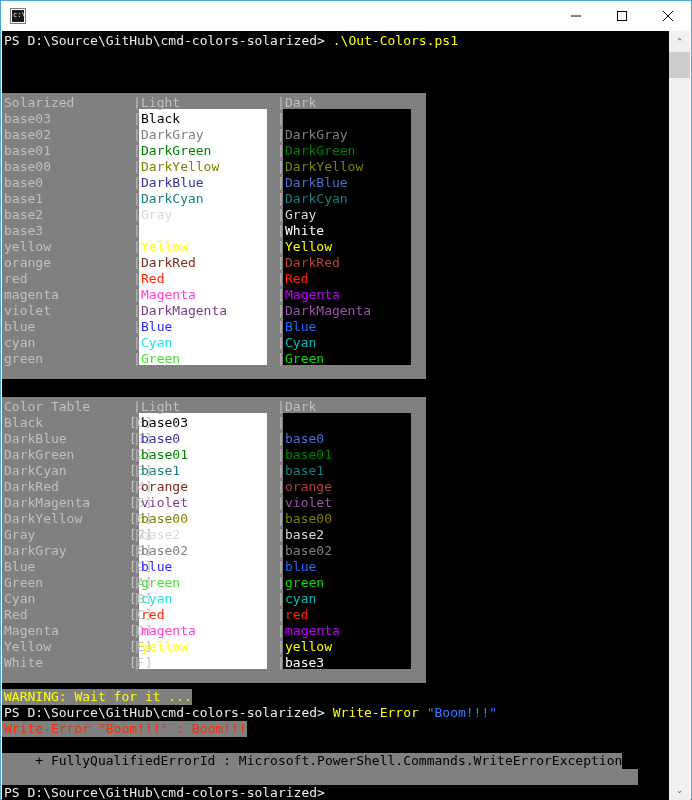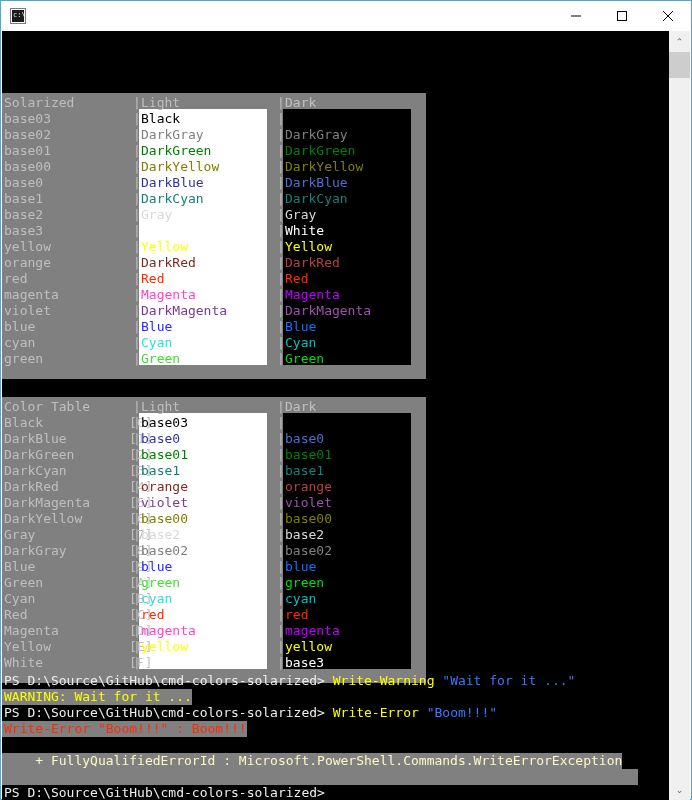--- a/index.html
+++ b/index.html
@@ -155,46 +155,46 @@
             <line x1="1" y1="1" x2="11" y2="11" stroke="#000" stroke-width="1"></line>
             <line x1="11" y1="1" x2="1" y2="11" stroke="#000" stroke-width="1"></line>
           </svg>
       </div>
     </div>
   </div>
 
   <div class="console">
 
     
+    <div class="cell" style="left:2px; top:2px;"><span style="color:#eeeeee">PS D:\Source\GitHub\cmd-colors-solarized&gt;</span><span style="color:#eeeeee"> </span><span style="color:#ffff00">.\Out-Colors.ps1</span></div>
 
     
     <div class="panel" style="left:0px; top:62px; width:424px; height:286px;"></div>
     <div class="col-white" style="left:137px; top:78px; width:128px; height:256px;"></div>
     <div class="col-black" style="left:281px; top:78px; width:128px; height:256px;"></div>
 
     <div id="t1-header"><div class="cell" style="left: 2px; top: 64px; color: rgb(191, 191, 191);">Solarized</div><div class="cell" style="left: 131px; top: 64px; color: rgb(191, 191, 191);">|</div><div class="cell" style="left: 139px; top: 64px; color: rgb(191, 191, 191);">Light</div><div class="cell" style="left: 275px; top: 64px; color: rgb(191, 191, 191);">|</div><div class="cell" style="left: 283px; top: 64px; color: rgb(191, 191, 191);">Dark</div></div>
     <div id="t1-rows"><div class="cell" style="left: 2px; top: 80px; color: rgb(191, 191, 191);">base03</div><div class="cell" style="left: 131px; top: 80px; color: rgb(191, 191, 191);">|</div><div class="cell" style="left: 139px; top: 80px; color: rgb(0, 0, 0);">Black</div><div class="cell" style="left: 275px; top: 80px; color: rgb(191, 191, 191);">|</div><div class="cell" style="left: 283px; top: 80px; color: rgb(0, 0, 0);">Black</div><div class="cell" style="left: 2px; top: 96px; color: rgb(191, 191, 191);">base02</div><div class="cell" style="left: 131px; top: 96px; color: rgb(191, 191, 191);">|</div><div class="cell" style="left: 139px; top: 96px; color: rgb(128, 128, 128);">DarkGray</div><div class="cell" style="left: 275px; top: 96px; color: rgb(191, 191, 191);">|</div><div class="cell" style="left: 283px; top: 96px; color: rgb(128, 128, 128);">DarkGray</div><div class="cell" style="left: 2px; top: 112px; color: rgb(191, 191, 191);">base01</div><div class="cell" style="left: 131px; top: 112px; color: rgb(191, 191, 191);">|</div><div class="cell" style="left: 139px; top: 112px; color: rgb(0, 128, 0);">DarkGreen</div><div class="cell" style="left: 275px; top: 112px; color: rgb(191, 191, 191);">|</div><div class="cell" style="left: 283px; top: 112px; color: rgb(0, 128, 0);">DarkGreen</div><div class="cell" style="left: 2px; top: 128px; color: rgb(191, 191, 191);">base00</div><div class="cell" style="left: 131px; top: 128px; color: rgb(191, 191, 191);">|</div><div class="cell" style="left: 139px; top: 128px; color: rgb(128, 128, 0);">DarkYellow</div><div class="cell" style="left: 275px; top: 128px; color: rgb(191, 191, 191);">|</div><div class="cell" style="left: 283px; top: 128px; color: rgb(128, 128, 0);">DarkYellow</div><div class="cell" style="left: 2px; top: 144px; color: rgb(191, 191, 191);">base0</div><div class="cell" style="left: 131px; top: 144px; color: rgb(191, 191, 191);">|</div><div class="cell" style="left: 139px; top: 144px; color: rgb(51, 51, 160);">DarkBlue</div><div class="cell" style="left: 275px; top: 144px; color: rgb(191, 191, 191);">|</div><div class="cell" style="left: 283px; top: 144px; color: rgb(74, 112, 208);">DarkBlue</div><div class="cell" style="left: 2px; top: 160px; color: rgb(191, 191, 191);">base1</div><div class="cell" style="left: 131px; top: 160px; color: rgb(191, 191, 191);">|</div><div class="cell" style="left: 139px; top: 160px; color: rgb(22, 127, 127);">DarkCyan</div><div class="cell" style="left: 275px; top: 160px; color: rgb(191, 191, 191);">|</div><div class="cell" style="left: 283px; top: 160px; color: rgb(22, 127, 127);">DarkCyan</div><div class="cell" style="left: 2px; top: 176px; color: rgb(191, 191, 191);">base2</div><div class="cell" style="left: 131px; top: 176px; color: rgb(191, 191, 191);">|</div><div class="cell" style="left: 139px; top: 176px; color: rgb(216, 216, 216);">Gray</div><div class="cell" style="left: 275px; top: 176px; color: rgb(191, 191, 191);">|</div><div class="cell" style="left: 283px; top: 176px; color: rgb(216, 216, 216);">Gray</div><div class="cell" style="left: 2px; top: 192px; color: rgb(191, 191, 191);">base3</div><div class="cell" style="left: 131px; top: 192px; color: rgb(191, 191, 191);">|</div><div class="cell" style="left: 139px; top: 192px; color: rgb(255, 255, 255);">White</div><div class="cell" style="left: 275px; top: 192px; color: rgb(191, 191, 191);">|</div><div class="cell" style="left: 283px; top: 192px; color: rgb(255, 255, 255);">White</div><div class="cell" style="left: 2px; top: 208px; color: rgb(191, 191, 191);">yellow</div><div class="cell" style="left: 131px; top: 208px; color: rgb(191, 191, 191);">|</div><div class="cell" style="left: 139px; top: 208px; color: rgb(255, 255, 0);">Yellow</div><div class="cell" style="left: 275px; top: 208px; color: rgb(191, 191, 191);">|</div><div class="cell" style="left: 283px; top: 208px; color: rgb(255, 255, 0);">Yellow</div><div class="cell" style="left: 2px; top: 224px; color: rgb(191, 191, 191);">orange</div><div class="cell" style="left: 131px; top: 224px; color: rgb(191, 191, 191);">|</div><div class="cell" style="left: 139px; top: 224px; color: rgb(124, 43, 30);">DarkRed</div><div class="cell" style="left: 275px; top: 224px; color: rgb(191, 191, 191);">|</div><div class="cell" style="left: 283px; top: 224px; color: rgb(180, 65, 58);">DarkRed</div><div class="cell" style="left: 2px; top: 240px; color: rgb(191, 191, 191);">red</div><div class="cell" style="left: 131px; top: 240px; color: rgb(191, 191, 191);">|</div><div class="cell" style="left: 139px; top: 240px; color: rgb(255, 42, 0);">Red</div><div class="cell" style="left: 275px; top: 240px; color: rgb(191, 191, 191);">|</div><div class="cell" style="left: 283px; top: 240px; color: rgb(255, 42, 0);">Red</div><div class="cell" style="left: 2px; top: 256px; color: rgb(191, 191, 191);">magenta</div><div class="cell" style="left: 131px; top: 256px; color: rgb(191, 191, 191);">|</div><div class="cell" style="left: 139px; top: 256px; color: rgb(255, 64, 208);">Magenta</div><div class="cell" style="left: 275px; top: 256px; color: rgb(191, 191, 191);">|</div><div class="cell" style="left: 283px; top: 256px; color: rgb(192, 0, 255);">Magenta</div><div class="cell" style="left: 2px; top: 272px; color: rgb(191, 191, 191);">violet</div><div class="cell" style="left: 131px; top: 272px; color: rgb(191, 191, 191);">|</div><div class="cell" style="left: 139px; top: 272px; color: rgb(124, 58, 143);">DarkMagenta</div><div class="cell" style="left: 275px; top: 272px; color: rgb(191, 191, 191);">|</div><div class="cell" style="left: 283px; top: 272px; color: rgb(160, 80, 176);">DarkMagenta</div><div class="cell" style="left: 2px; top: 288px; color: rgb(191, 191, 191);">blue</div><div class="cell" style="left: 131px; top: 288px; color: rgb(191, 191, 191);">|</div><div class="cell" style="left: 139px; top: 288px; color: rgb(42, 42, 255);">Blue</div><div class="cell" style="left: 275px; top: 288px; color: rgb(191, 191, 191);">|</div><div class="cell" style="left: 283px; top: 288px; color: rgb(26, 108, 255);">Blue</div><div class="cell" style="left: 2px; top: 304px; color: rgb(191, 191, 191);">cyan</div><div class="cell" style="left: 131px; top: 304px; color: rgb(191, 191, 191);">|</div><div class="cell" style="left: 139px; top: 304px; color: rgb(42, 224, 224);">Cyan</div><div class="cell" style="left: 275px; top: 304px; color: rgb(191, 191, 191);">|</div><div class="cell" style="left: 283px; top: 304px; color: rgb(0, 192, 192);">Cyan</div><div class="cell" style="left: 2px; top: 320px; color: rgb(191, 191, 191);">green</div><div class="cell" style="left: 131px; top: 320px; color: rgb(191, 191, 191);">|</div><div class="cell" style="left: 139px; top: 320px; color: rgb(68, 224, 51);">Green</div><div class="cell" style="left: 275px; top: 320px; color: rgb(191, 191, 191);">|</div><div class="cell" style="left: 283px; top: 320px; color: rgb(0, 224, 0);">Green</div></div>
 
     
     <div class="panel" style="left:0px; top:366px; width:424px; height:286px;"></div>
     <div class="col-white" style="left:137px; top:382px; width:128px; height:256px;"></div>
     <div class="col-black" style="left:281px; top:382px; width:128px; height:256px;"></div>
 
     <div id="t2-header"><div class="cell" style="left: 2px; top: 368px; color: rgb(191, 191, 191);">Color Table</div><div class="cell" style="left: 131px; top: 368px; color: rgb(191, 191, 191);">|</div><div class="cell" style="left: 139px; top: 368px; color: rgb(191, 191, 191);">Light</div><div class="cell" style="left: 275px; top: 368px; color: rgb(191, 191, 191);">|</div><div class="cell" style="left: 283px; top: 368px; color: rgb(191, 191, 191);">Dark</div></div>
     <div id="t2-rows"><div class="cell" style="left: 2px; top: 384px; color: rgb(191, 191, 191);">Black</div><div class="cell" style="left: 127.12px; top: 384px; color: rgb(191, 191, 191);">[0]</div><div class="cell" style="left: 131px; top: 384px; color: rgb(191, 191, 191);">|</div><div class="cell" style="left: 139px; top: 384px; color: rgb(0, 0, 0);">base03</div><div class="cell" style="left: 275px; top: 384px; color: rgb(191, 191, 191);">|</div><div class="cell" style="left: 283px; top: 384px; color: rgb(0, 0, 0);">base03</div><div class="cell" style="left: 2px; top: 400px; color: rgb(191, 191, 191);">DarkBlue</div><div class="cell" style="left: 127.12px; top: 400px; color: rgb(191, 191, 191);">[1]</div><div class="cell" style="left: 131px; top: 400px; color: rgb(191, 191, 191);">|</div><div class="cell" style="left: 139px; top: 400px; color: rgb(51, 51, 160);">base0</div><div class="cell" style="left: 275px; top: 400px; color: rgb(191, 191, 191);">|</div><div class="cell" style="left: 283px; top: 400px; color: rgb(74, 112, 208);">base0</div><div class="cell" style="left: 2px; top: 416px; color: rgb(191, 191, 191);">DarkGreen</div><div class="cell" style="left: 127.12px; top: 416px; color: rgb(191, 191, 191);">[2]</div><div class="cell" style="left: 131px; top: 416px; color: rgb(191, 191, 191);">|</div><div class="cell" style="left: 139px; top: 416px; color: rgb(0, 128, 0);">base01</div><div class="cell" style="left: 275px; top: 416px; color: rgb(191, 191, 191);">|</div><div class="cell" style="left: 283px; top: 416px; color: rgb(0, 128, 0);">base01</div><div class="cell" style="left: 2px; top: 432px; color: rgb(191, 191, 191);">DarkCyan</div><div class="cell" style="left: 127.12px; top: 432px; color: rgb(191, 191, 191);">[3]</div><div class="cell" style="left: 131px; top: 432px; color: rgb(191, 191, 191);">|</div><div class="cell" style="left: 139px; top: 432px; color: rgb(22, 127, 127);">base1</div><div class="cell" style="left: 275px; top: 432px; color: rgb(191, 191, 191);">|</div><div class="cell" style="left: 283px; top: 432px; color: rgb(22, 127, 127);">base1</div><div class="cell" style="left: 2px; top: 448px; color: rgb(191, 191, 191);">DarkRed</div><div class="cell" style="left: 127.12px; top: 448px; color: rgb(191, 191, 191);">[4]</div><div class="cell" style="left: 131px; top: 448px; color: rgb(191, 191, 191);">|</div><div class="cell" style="left: 139px; top: 448px; color: rgb(124, 43, 30);">orange</div><div class="cell" style="left: 275px; top: 448px; color: rgb(191, 191, 191);">|</div><div class="cell" style="left: 283px; top: 448px; color: rgb(180, 65, 58);">orange</div><div class="cell" style="left: 2px; top: 464px; color: rgb(191, 191, 191);">DarkMagenta</div><div class="cell" style="left: 127.12px; top: 464px; color: rgb(191, 191, 191);">[5]</div><div class="cell" style="left: 131px; top: 464px; color: rgb(191, 191, 191);">|</div><div class="cell" style="left: 139px; top: 464px; color: rgb(124, 58, 143);">violet</div><div class="cell" style="left: 275px; top: 464px; color: rgb(191, 191, 191);">|</div><div class="cell" style="left: 283px; top: 464px; color: rgb(160, 80, 176);">violet</div><div class="cell" style="left: 2px; top: 480px; color: rgb(191, 191, 191);">DarkYellow</div><div class="cell" style="left: 127.12px; top: 480px; color: rgb(191, 191, 191);">[6]</div><div class="cell" style="left: 131px; top: 480px; color: rgb(191, 191, 191);">|</div><div class="cell" style="left: 139px; top: 480px; color: rgb(128, 128, 0);">base00</div><div class="cell" style="left: 275px; top: 480px; color: rgb(191, 191, 191);">|</div><div class="cell" style="left: 283px; top: 480px; color: rgb(128, 128, 0);">base00</div><div class="cell" style="left: 2px; top: 496px; color: rgb(191, 191, 191);">Gray</div><div class="cell" style="left: 127.12px; top: 496px; color: rgb(191, 191, 191);">[7]</div><div class="cell" style="left: 131px; top: 496px; color: rgb(191, 191, 191);">|</div><div class="cell" style="left: 139px; top: 496px; color: rgb(216, 216, 216);">base2</div><div class="cell" style="left: 275px; top: 496px; color: rgb(191, 191, 191);">|</div><div class="cell" style="left: 283px; top: 496px; color: rgb(216, 216, 216);">base2</div><div class="cell" style="left: 2px; top: 512px; color: rgb(191, 191, 191);">DarkGray</div><div class="cell" style="left: 127.12px; top: 512px; color: rgb(191, 191, 191);">[8]</div><div class="cell" style="left: 131px; top: 512px; color: rgb(191, 191, 191);">|</div><div class="cell" style="left: 139px; top: 512px; color: rgb(128, 128, 128);">base02</div><div class="cell" style="left: 275px; top: 512px; color: rgb(191, 191, 191);">|</div><div class="cell" style="left: 283px; top: 512px; color: rgb(128, 128, 128);">base02</div><div class="cell" style="left: 2px; top: 528px; color: rgb(191, 191, 191);">Blue</div><div class="cell" style="left: 127.12px; top: 528px; color: rgb(191, 191, 191);">[9]</div><div class="cell" style="left: 131px; top: 528px; color: rgb(191, 191, 191);">|</div><div class="cell" style="left: 139px; top: 528px; color: rgb(42, 42, 255);">blue</div><div class="cell" style="left: 275px; top: 528px; color: rgb(191, 191, 191);">|</div><div class="cell" style="left: 283px; top: 528px; color: rgb(26, 108, 255);">blue</div><div class="cell" style="left: 2px; top: 544px; color: rgb(191, 191, 191);">Green</div><div class="cell" style="left: 127.12px; top: 544px; color: rgb(191, 191, 191);">[A]</div><div class="cell" style="left: 131px; top: 544px; color: rgb(191, 191, 191);">|</div><div class="cell" style="left: 139px; top: 544px; color: rgb(68, 224, 51);">green</div><div class="cell" style="left: 275px; top: 544px; color: rgb(191, 191, 191);">|</div><div class="cell" style="left: 283px; top: 544px; color: rgb(0, 224, 0);">green</div><div class="cell" style="left: 2px; top: 560px; color: rgb(191, 191, 191);">Cyan</div><div class="cell" style="left: 127.12px; top: 560px; color: rgb(191, 191, 191);">[B]</div><div class="cell" style="left: 131px; top: 560px; color: rgb(191, 191, 191);">|</div><div class="cell" style="left: 139px; top: 560px; color: rgb(42, 224, 224);">cyan</div><div class="cell" style="left: 275px; top: 560px; color: rgb(191, 191, 191);">|</div><div class="cell" style="left: 283px; top: 560px; color: rgb(0, 192, 192);">cyan</div><div class="cell" style="left: 2px; top: 576px; color: rgb(191, 191, 191);">Red</div><div class="cell" style="left: 127.12px; top: 576px; color: rgb(191, 191, 191);">[C]</div><div class="cell" style="left: 131px; top: 576px; color: rgb(191, 191, 191);">|</div><div class="cell" style="left: 139px; top: 576px; color: rgb(255, 42, 0);">red</div><div class="cell" style="left: 275px; top: 576px; color: rgb(191, 191, 191);">|</div><div class="cell" style="left: 283px; top: 576px; color: rgb(255, 42, 0);">red</div><div class="cell" style="left: 2px; top: 592px; color: rgb(191, 191, 191);">Magenta</div><div class="cell" style="left: 127.12px; top: 592px; color: rgb(191, 191, 191);">[D]</div><div class="cell" style="left: 131px; top: 592px; color: rgb(191, 191, 191);">|</div><div class="cell" style="left: 139px; top: 592px; color: rgb(255, 64, 208);">magenta</div><div class="cell" style="left: 275px; top: 592px; color: rgb(191, 191, 191);">|</div><div class="cell" style="left: 283px; top: 592px; color: rgb(192, 0, 255);">magenta</div><div class="cell" style="left: 2px; top: 608px; color: rgb(191, 191, 191);">Yellow</div><div class="cell" style="left: 127.12px; top: 608px; color: rgb(191, 191, 191);">[E]</div><div class="cell" style="left: 131px; top: 608px; color: rgb(191, 191, 191);">|</div><div class="cell" style="left: 139px; top: 608px; color: rgb(255, 255, 0);">yellow</div><div class="cell" style="left: 275px; top: 608px; color: rgb(191, 191, 191);">|</div><div class="cell" style="left: 283px; top: 608px; color: rgb(255, 255, 0);">yellow</div><div class="cell" style="left: 2px; top: 624px; color: rgb(191, 191, 191);">White</div><div class="cell" style="left: 127.12px; top: 624px; color: rgb(191, 191, 191);">[F]</div><div class="cell" style="left: 131px; top: 624px; color: rgb(191, 191, 191);">|</div><div class="cell" style="left: 139px; top: 624px; color: rgb(255, 255, 255);">base3</div><div class="cell" style="left: 275px; top: 624px; color: rgb(191, 191, 191);">|</div><div class="cell" style="left: 283px; top: 624px; color: rgb(255, 255, 255);">base3</div></div>
 
     
-    <div class="cell" style="left:2px; top:642px;"><span style="color:#eeeeee">PS D:\Source\GitHub\cmd-colors-solarized&gt;</span><span style="color:#eeeeee"> </span><span style="color:#ffff00">Write-Warning</span><span style="color:#eeeeee"> </span><span style="color:#3b78ff">"Wait for it ..."</span></div>
 
     <div class="cell errblock" style="left:0px; top:658px; padding-left:2px;"><span style="color:#ffff00">WARNING: Wait for it ...</span></div>
 
     <div class="cell" style="left:2px; top:674px;text-decoration:underline;"><span style="color:#eeeeee">PS D:\Source\GitHub\cmd-colors-solarized&gt;</span><span style="color:#eeeeee"> </span><span style="color:#ffff00">Write-Error</span><span style="color:#eeeeee"> </span><span style="color:#3b78ff">"Boom!!!"</span></div>
 
     <div class="cell errblock" style="left:0px; top:690px; padding-left:2px;"><span style="color:#ff2a00">Write-Error "Boom!!!" : Boom!!!</span></div>
-    <div class="cell errblock" style="left:0px; top:722px; padding-left:2px;"><span style="color:#fef9c3">    + FullyQualifiedErrorId : Microsoft.PowerShell.Commands.WriteErrorException</span></div>
+    <div class="cell errblock" style="left:0px; top:722px; padding-left:2px;"><span style="color:#000000">    + FullyQualifiedErrorId : Microsoft.PowerShell.Commands.WriteErrorException</span></div>
     <div class="cell errblock" style="left:0px; top:738px; width:636px;"></div>
 
     <div class="cell" style="left:2px; top:754px;"><span style="color:#eeeeee">PS D:\Source\GitHub\cmd-colors-solarized&gt;</span></div>
 
   </div>
 
   <div class="scrollbar">
     <div class="sb-arrow sb-up">⌃</div>
     <div class="sb-thumb"></div>
     <div class="sb-arrow sb-down">⌄</div>

